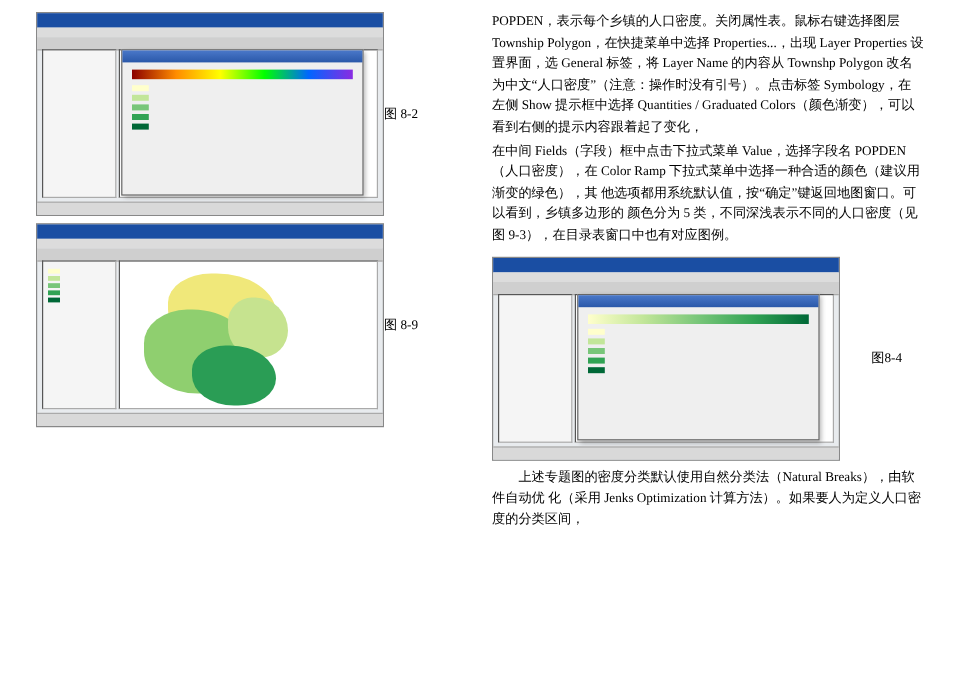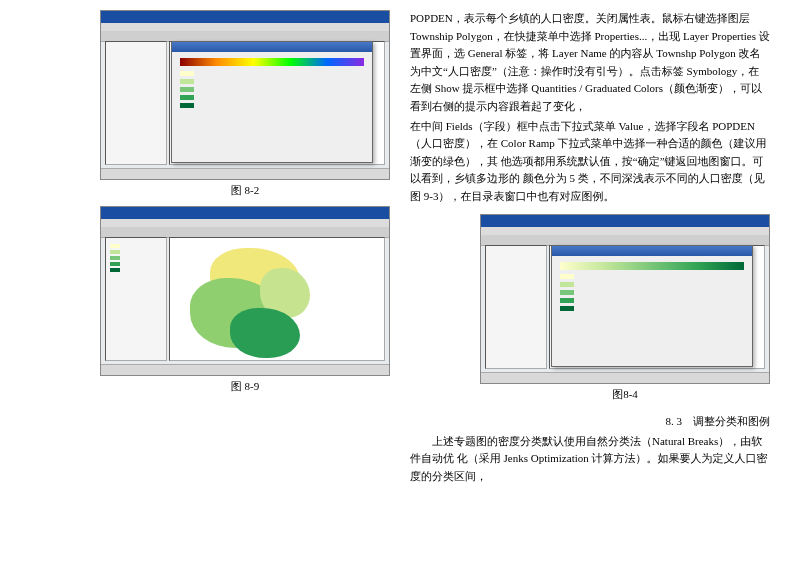--- a/index.html
+++ b/index.html
@@ -19,25 +19,24 @@
     gap: 20px;
     padding: 10px 30px;
     box-sizing: border-box;
     width: 100%;
     height: 100%;
   }
   .col {
     flex: 1;
     display: flex;
     flex-direction: column;
-    align-items: flex-end;
   }
   .figure {
     display: flex;
-    flex-direction: column;
+    flex-direction: row;
     align-items: center;
     margin-bottom: 6px;
   }
   .figure .thumb {
     width: 290px;
     height: 170px;
     background: #e8ebee;
     border: 1px solid #888;
     position: relative;
     box-sizing: border-box;
@@ -236,21 +235,21 @@
       </div>
       <div class="cap">图 8-9</div>
     </div>
 
   </div>
 
   <div class="col">
     <p class="para" style="text-indent:0;">POPDEN，表示每个乡镇的人口密度。关闭属性表。鼠标右键选择图层 Township Polygon，在快捷菜单中选择 Properties...，出现 Layer Properties 设置界面，选 General 标签，将 Layer Name 的内容从 Townshp Polygon 改名为中文“人口密度”（注意：操作时没有引号）。点击标签 Symbology，在左侧 Show 提示框中选择 Quantities / Graduated Colors（颜色渐变），可以看到右侧的提示内容跟着起了变化，</p>
     <p class="para" style="text-indent:0;">在中间 Fields（字段）框中点击下拉式菜单 Value，选择字段名 POPDEN（人口密度），在 Color Ramp 下拉式菜单中选择一种合适的颜色（建议用渐变的绿色），其 他选项都用系统默认值，按“确定”键返回地图窗口。可以看到，乡镇多边形的 颜色分为 5 类，不同深浅表示不同的人口密度（见图 9-3），在目录表窗口中也有对应图例。</p>
 
-    <div class="figure" style="margin-top:6px;">
+    <div class="figure" style="margin-top:6px;gap:26px;">
       <div class="thumb">
         <div class="titlebar"></div>
         <div class="menubar"></div>
         <div class="toolbar"></div>
         <div class="workspace">
           <div class="toc"></div>
           <div class="mapview map-small">
             <span class="blob b1"></span>
             <span class="blob b2"></span>
             <span class="blob b3"></span>
@@ -267,17 +266,16 @@
                 <div class="r"></div>
                 <div class="r"></div>
             </div>
           </div>
         </div>
         <div class="statusbar"></div>
       </div>
       <div class="cap">图8-4</div>
     </div>
 
-    <p class="heading">8. 3　调整分类和图例</p>
     <p class="para">上述专题图的密度分类默认使用自然分类法（Natural Breaks），由软件自动优 化（采用 Jenks Optimization 计算方法）。如果要人为定义人口密度的分类区间，</p>
   </div>
 
 </div>
 
 </body></html>

